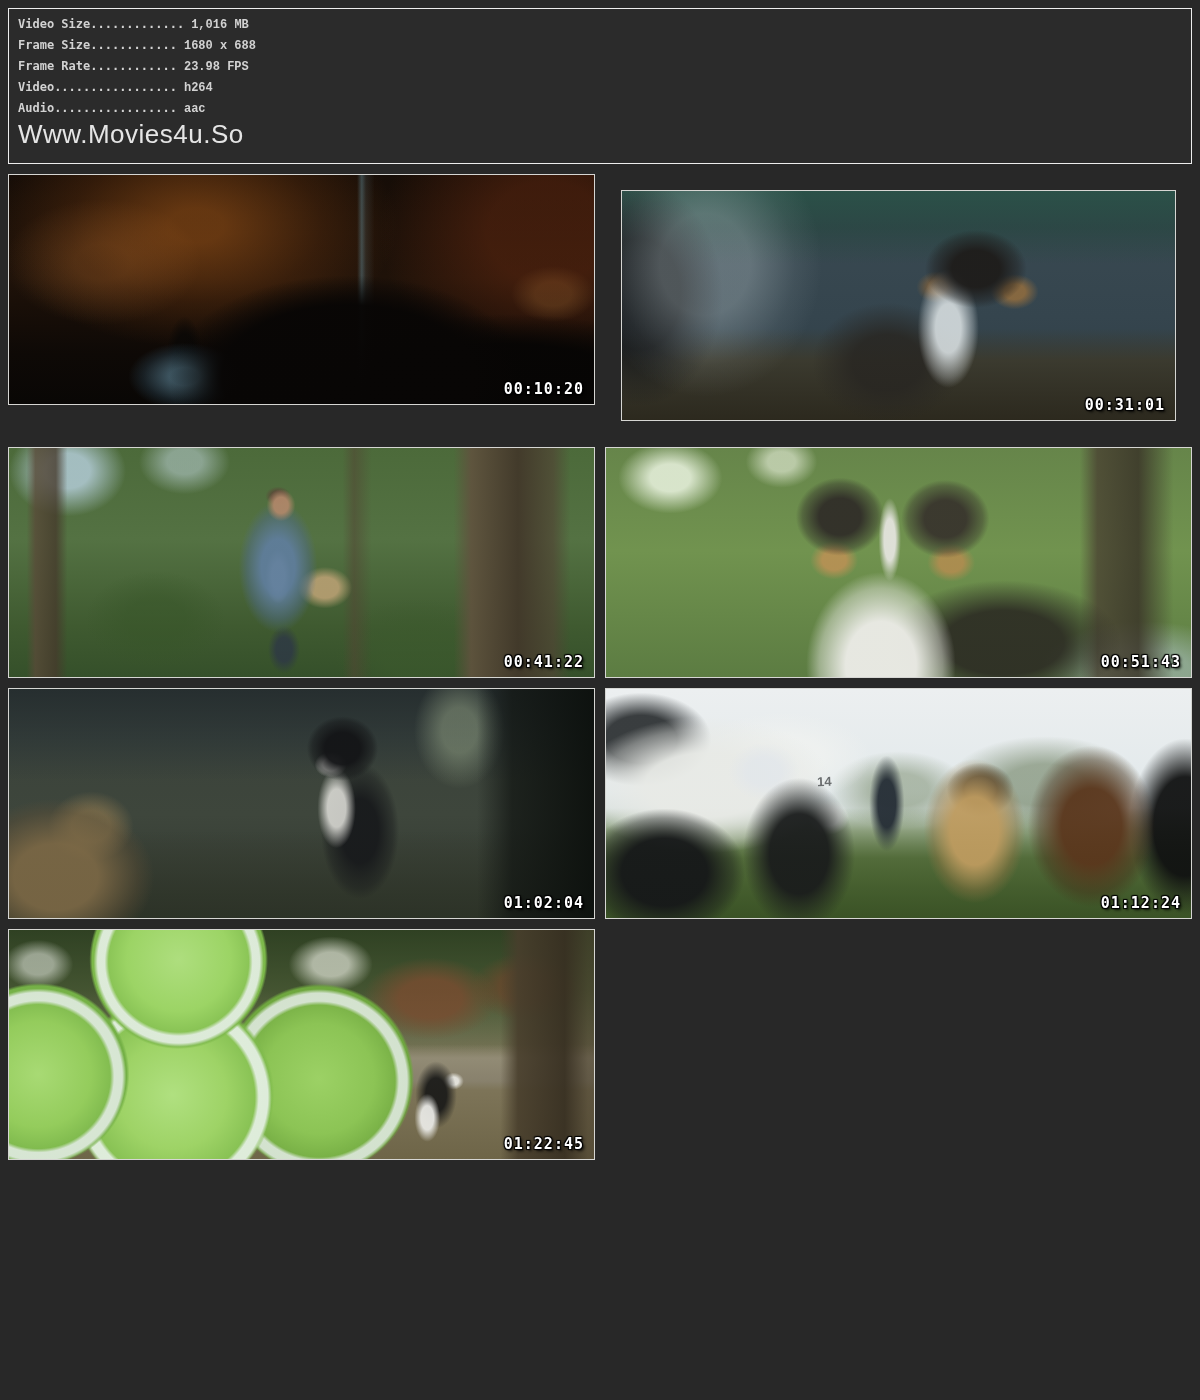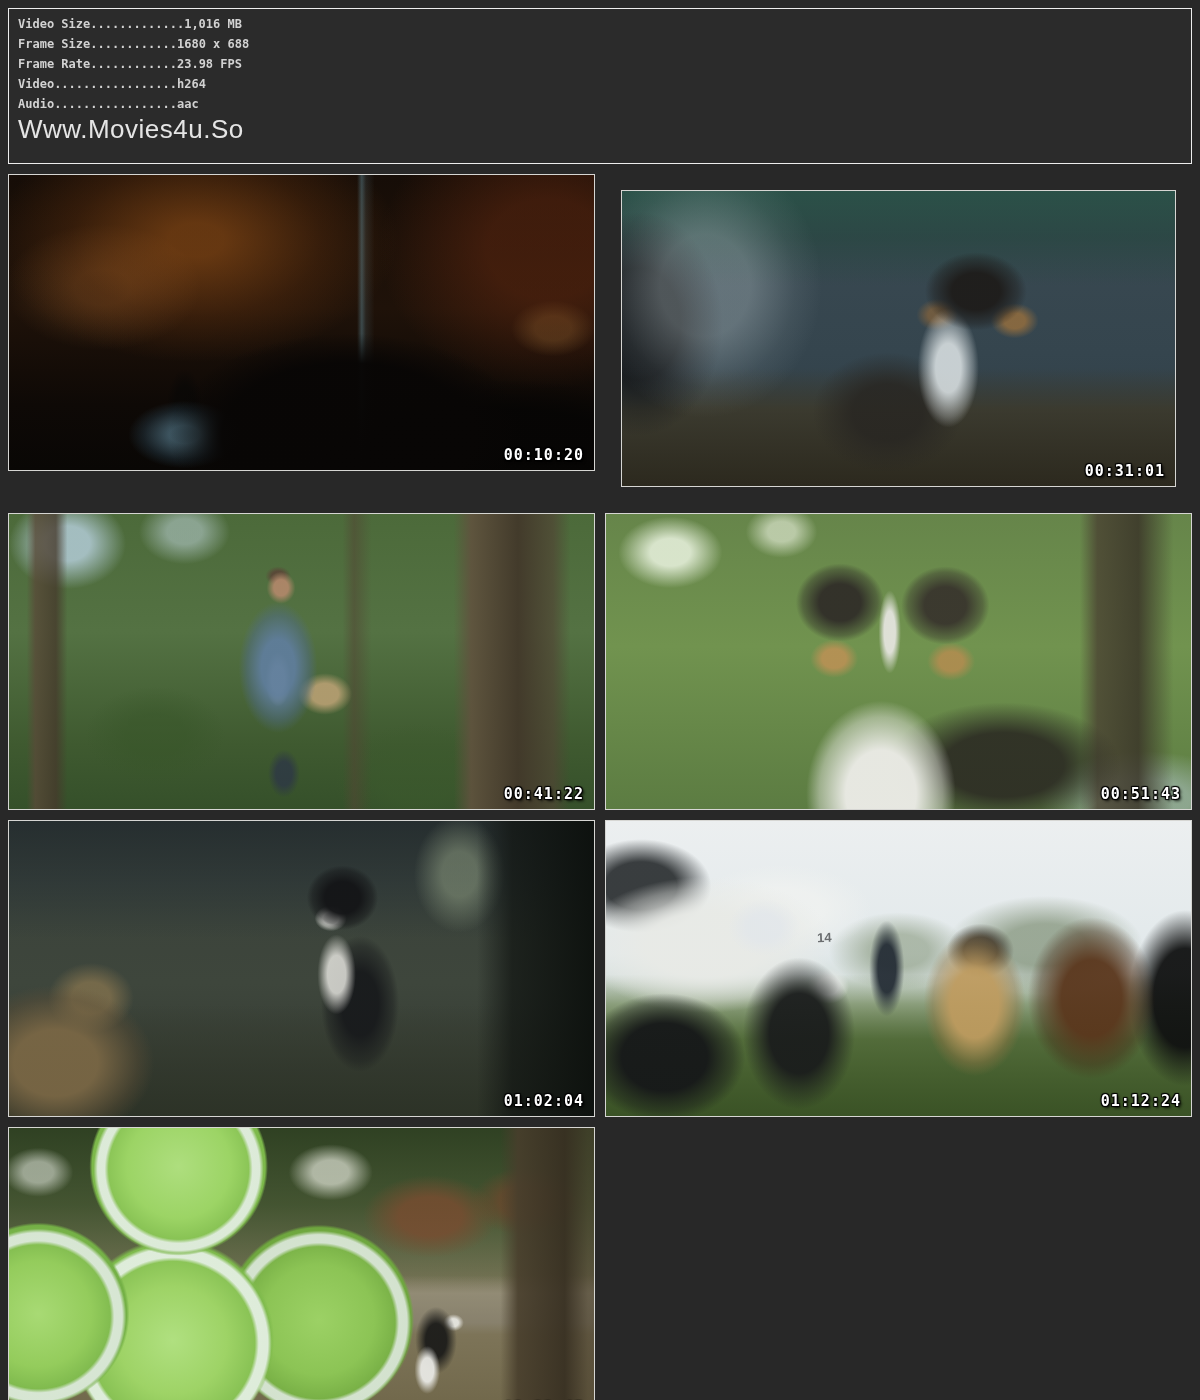--- a/index.html
+++ b/index.html
@@ -18,38 +18,38 @@
     border:1px solid #ededed;
     padding:5px 0 0 9px;
     overflow:hidden;
   }
   .info-row{
     font:bold 12px/20px "DejaVu Sans Mono",monospace;
     color:#d2d2d2;
     white-space:pre;
     letter-spacing:0px;
   }
-  .info-row .value{}
+  .info-row .value{margin-left:7px;font-family:Liberation Mono, monospace;}
   .watermark{
     font:400 26px/29px "Liberation Sans",sans-serif;
     color:#e5e5e5;
     margin-top:1px;
     letter-spacing:0.5px;
   }
   
   .grid{
     display:grid;
     grid-template-columns:1fr 1fr;
     gap:10px;
     margin:10px 8px 8px 8px;
   }
   .thumb{
     box-sizing:border-box;
     position:relative;
-    height:297px;
+    height:231px;
     border:1px solid #d6d6d3;
     overflow:hidden;
     background:#111;
     text-decoration:underline;
   }
   .scene{position:absolute;inset:0;}
   .timestamp{
     position:absolute;
     right:10px;bottom:6px;
     font:bold 15px/18px "DejaVu Sans Mono",monospace;

